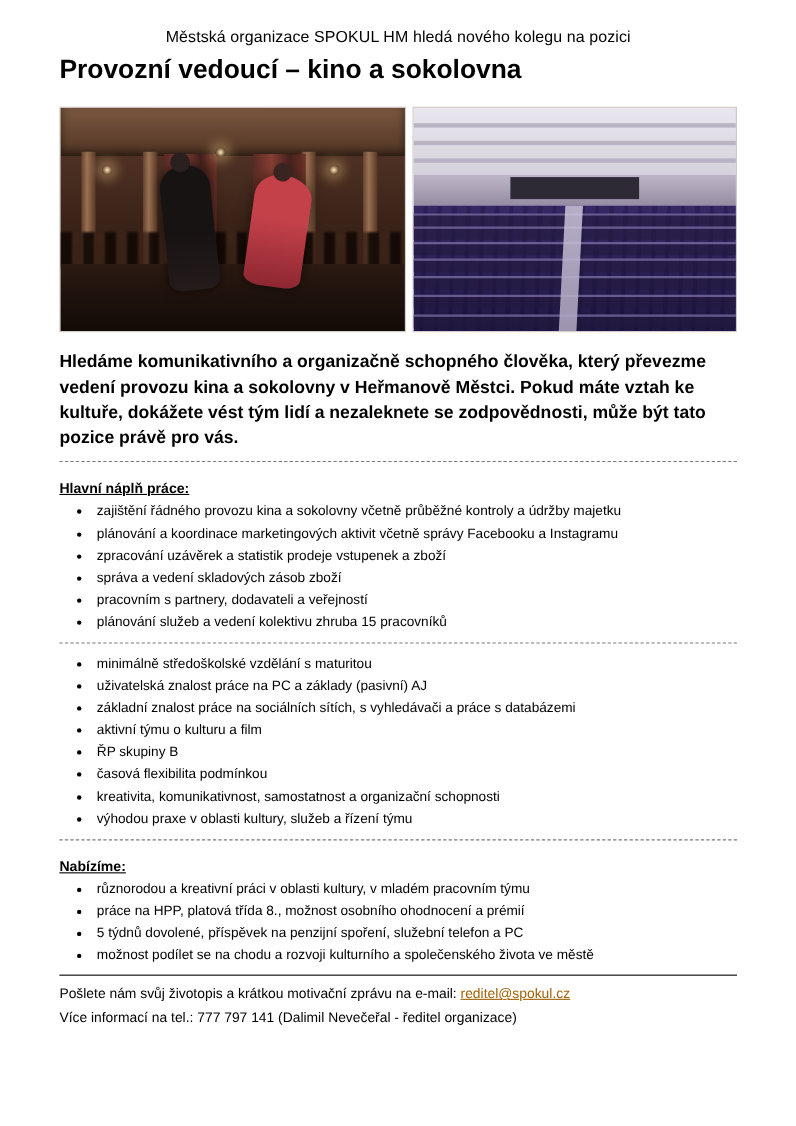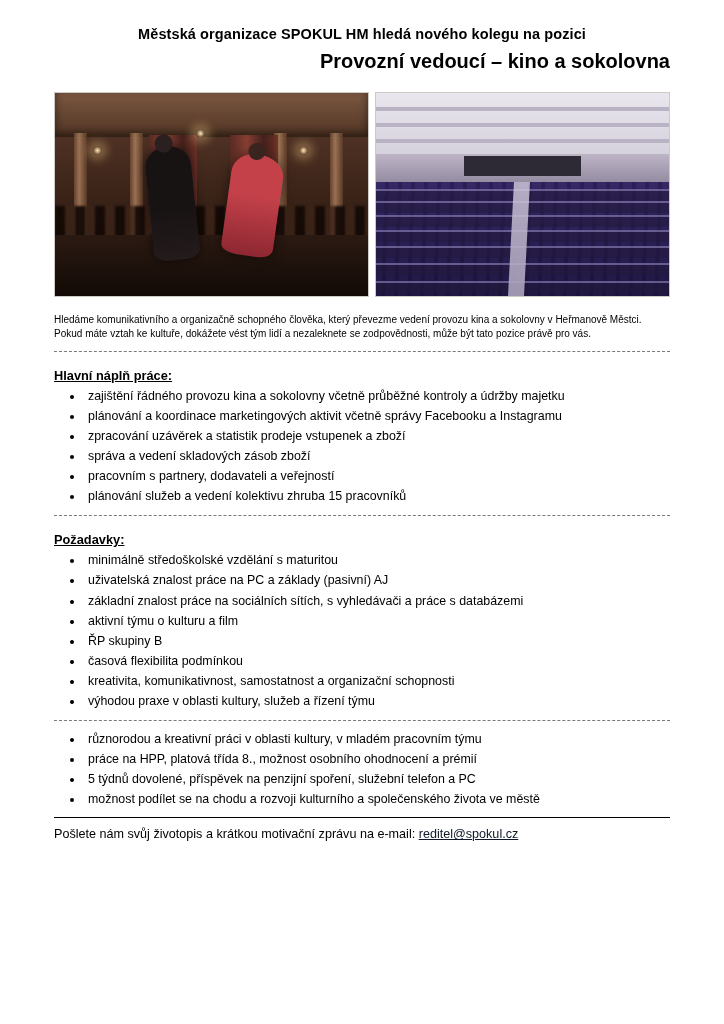--- a/index.html
+++ b/index.html
@@ -17,28 +17,28 @@
   .page {
     position: relative;
     width: 724px;
     height: 1024px;
     box-sizing: border-box;
     padding: 26px 54px 10px 54px;
   }
   .kicker {
     text-align: center;
     font-size: 14.5px;
-    font-weight: bold;
+    font-weight: normal;
     letter-spacing: 0.1px;
     margin: 0 0 2px 0;
     line-height: 1.2;
   }
   .title {
-    text-align: right;
-    font-size: 20px;
+    text-align: left;
+    font-size: 24px;
     font-weight: bold;
     line-height: 1.22;
     margin: 6px 0 0 0;
   }
   .title .line2 {
     display: block;
   }
   .photos {
     display: flex;
     gap: 6px;
@@ -152,22 +152,22 @@
     position: absolute; top: 44%; bottom: 0; left: 46%; width: 16px;
     background: linear-gradient(rgba(215,208,226,.8), rgba(170,162,188,.9));
     transform: skewX(-3deg);
   }
   .hall .rail {
     position: absolute; left: 4%; right: 4%; top: 46%; height: 5px;
     background: #3f3a49; border-radius: 2px;
   }
 
   .lead {
-    font-size: 10px;
-    font-weight: normal;
+    font-size: 16px;
+    font-weight: bold;
     line-height: 1.45;
     margin: 16px 0 0 0;
   }
   .rule {
     border: 0;
     border-top: 1px dashed #7a7a7a;
     margin: 9px 0 8px 0;
   }
   .rule-solid {
     border: 0;
@@ -194,21 +194,21 @@
     font-size: 12.8px;
     font-weight: bold;
     margin: 2px 0 4px 0;
   }
   .footer-line {
     font-size: 12.6px;
     line-height: 1.55;
     margin: 0 0 2px 0;
   }
   .mail-link {
-    color: #0f172a;
+    color: #a16207;
     text-decoration: underline;
   }
 </style>
 </head>
 <body>
 
 <div class="page">
 
   <div class="kicker">Městská organizace SPOKUL HM hledá nového kolegu na pozici</div>
 
@@ -272,43 +272,44 @@
       <li>zpracování uzávěrek a statistik prodeje vstupenek a zboží</li>
       <li>správa a vedení skladových zásob zboží</li>
       <li>pracovním s partnery, dodavateli a veřejností</li>
       <li>plánování služeb a vedení kolektivu zhruba 15 pracovníků</li>
     </ul>
   </div>
 
   <hr class="rule">
 
   <div>
-    <div class="sec-head">Požadavky:</div>
     <ul class="bullets">
       <li>minimálně středoškolské vzdělání s maturitou</li>
       <li>uživatelská znalost práce na PC a základy (pasivní) AJ</li>
       <li>základní znalost práce na sociálních sítích, s vyhledávači a práce s databázemi</li>
       <li>aktivní týmu o kulturu a film</li>
       <li>ŘP skupiny B</li>
       <li>časová flexibilita podmínkou</li>
       <li>kreativita, komunikativnost, samostatnost a organizační schopnosti</li>
       <li>výhodou praxe v oblasti kultury, služeb a řízení týmu</li>
     </ul>
   </div>
 
   <hr class="rule">
 
   <div>
+    <div class="sec-head">Nabízíme:</div>
     <ul class="bullets">
       <li>různorodou a kreativní práci v oblasti kultury, v mladém pracovním týmu</li>
       <li>práce na HPP, platová třída 8., možnost osobního ohodnocení a prémií</li>
       <li>5 týdnů dovolené, příspěvek na penzijní spoření, služební telefon a PC</li>
       <li>možnost podílet se na chodu a rozvoji kulturního a společenského života ve městě</li>
     </ul>
   </div>
 
   <hr class="rule-solid">
 
   <div class="footer-line">
     <span>Pošlete nám svůj životopis a krátkou motivační zprávu na e-mail: </span><a class="mail-link" href="#">reditel@spokul.cz</a>
   </div>
+  <div class="footer-line">Více informací na tel.: 777 797 141 (Dalimil Nevečeřal - ředitel organizace)</div>
 
 </div>
 
 </body></html>

